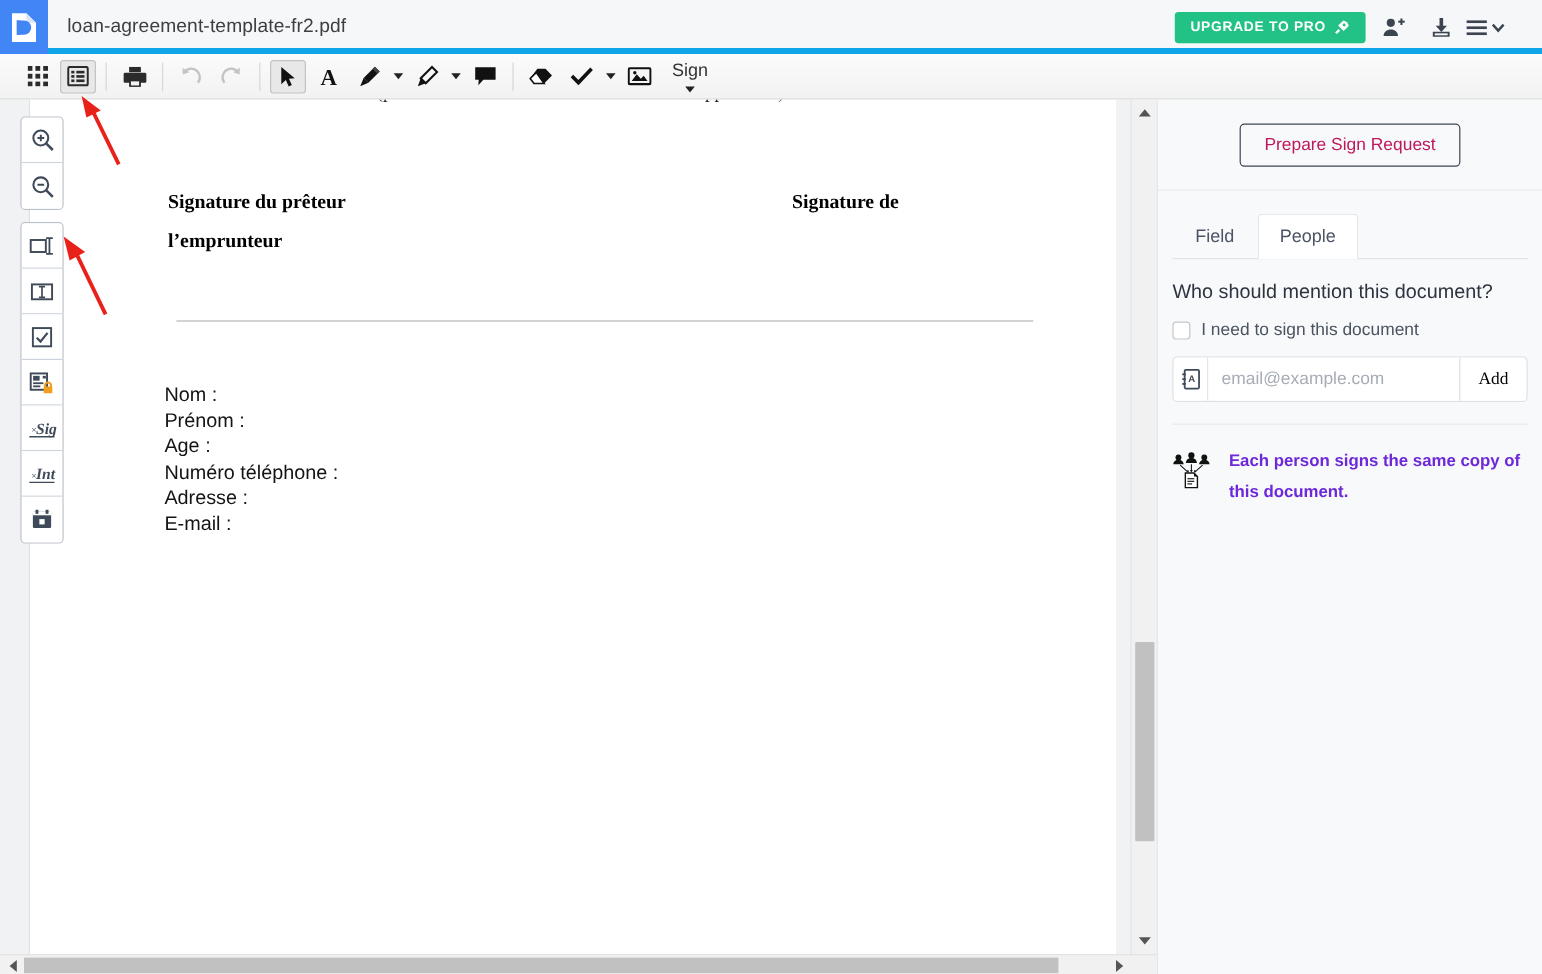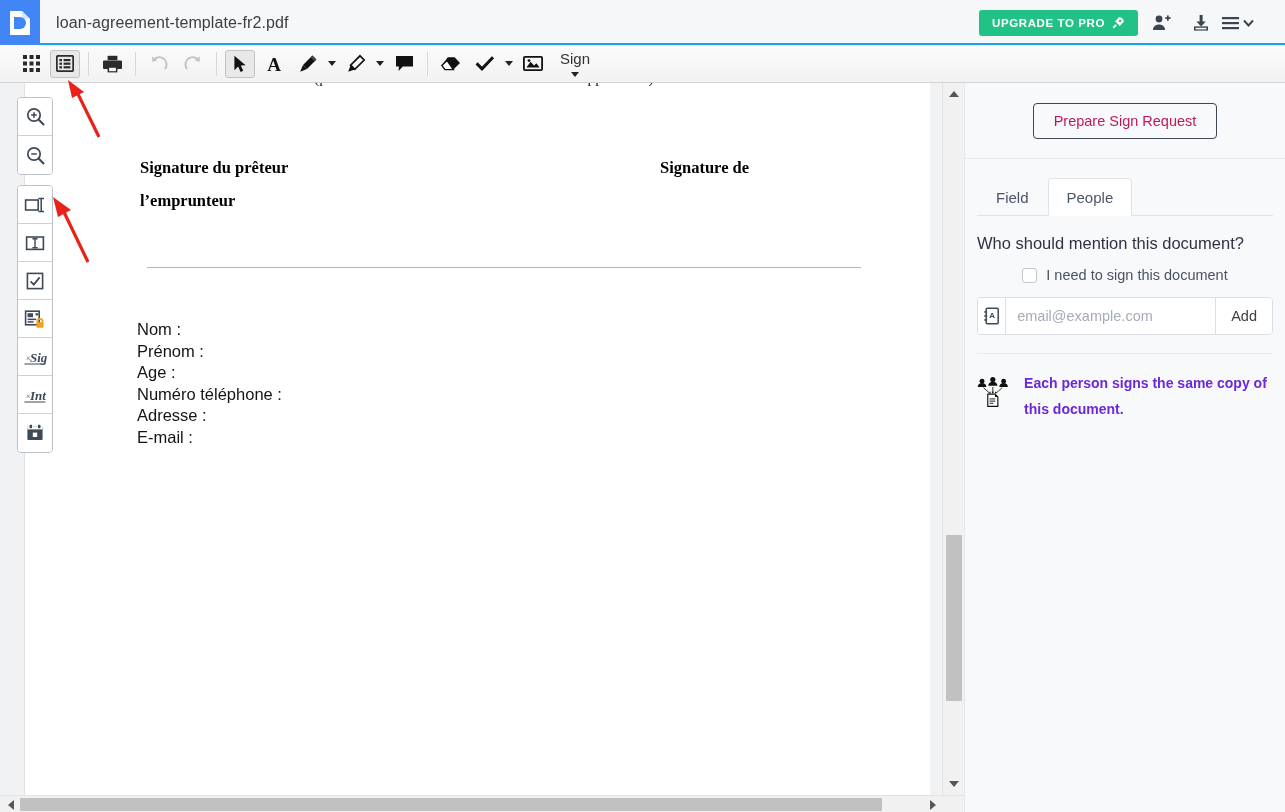--- a/index.html
+++ b/index.html
@@ -9,21 +9,21 @@
     background: #ffffff;
     font-family: "Liberation Sans", sans-serif;
     -webkit-font-smoothing: antialiased;
   }
   #app { position: relative; width: 1285px; height: 812px; }
 
   
   .topbar {
     position: absolute; left: 0; top: 0; width: 1285px; height: 45px;
     background: #f6f7f9;
-    border-bottom: 2px solid #0ea5e9;
+    border-bottom: 5px solid #0ea5e9;
     box-sizing: border-box;
   }
   .logo {
     position: absolute; left: 0; top: 0; width: 40px; height: 45px;
     background: #4285f4;
     display: flex; align-items: center; justify-content: center;
   }
   .doc-title {
     position: absolute; left: 56px; top: 0; height: 45px;
     display: flex; align-items: center;
@@ -208,21 +208,21 @@
     background: #ffffff;
     border-color: #dfe2e6;
     border-radius: 4px 4px 0 0;
     border-bottom: 1px solid #ffffff;
   }
   .panel-body { padding: 18px 12px 0 12px; }
   .panel-q {
     font-size: 16.5px; color: #2d3440; font-weight: normal;
     margin: 0 0 14px 0;
   }
-  .checkrow { display: flex; align-items: center; gap: 9px; margin-bottom: 14px; justify-content: center; }
+  .checkrow { display: flex; align-items: center; gap: 9px; margin-bottom: 14px; }
   .cbox {
     width: 15px; height: 15px; border: 1.5px solid #c3c8ce;
     border-radius: 3px; background: #fff; cursor: pointer; box-sizing: border-box;
   }
   .checkrow label { font-size: 14.5px; color: #4a5360; cursor: pointer; }
   .emailrow {
     display: flex; align-items: stretch; height: 36px;
     background: #fff; border: 1px solid #dcdfe4; border-radius: 4px;
     overflow: hidden;
   }
@@ -232,22 +232,22 @@
   }
   .email-input {
     flex: 1; border: none; outline: none; padding: 0 11px;
     font-size: 14.5px; color: #333; font-family: "Liberation Sans", sans-serif;
     background: #fff;
   }
   .email-input::placeholder { color: #a6acb4; }
   .add-btn {
     padding: 0 15px; display: flex; align-items: center;
     border: none; border-left: 1px solid #dcdfe4;
-    background: #fff; color: #404040; font-size: 14.5px; cursor: pointer;
-    font-family: Liberation Sans, sans-serif;
+    background: #fff; color: #000000; font-size: 14.5px; cursor: pointer;
+    font-family: Liberation Serif, serif;
   }
   .hint-sep { height: 1px; background: #e7e9ec; margin: 18px 0 0 0; }
   .hintrow { display: flex; align-items: flex-start; gap: 14px; padding-top: 16px; }
   .hint-text { font-size: 14px; color: #6d28d9; line-height: 26px; max-width: 250px; font-weight: bold; }
 
   
   .arrows { position: absolute; left: 0; top: 0; width: 1285px; height: 812px; pointer-events: none; z-index: 40; }
 </style>
 </head>
 <body>

